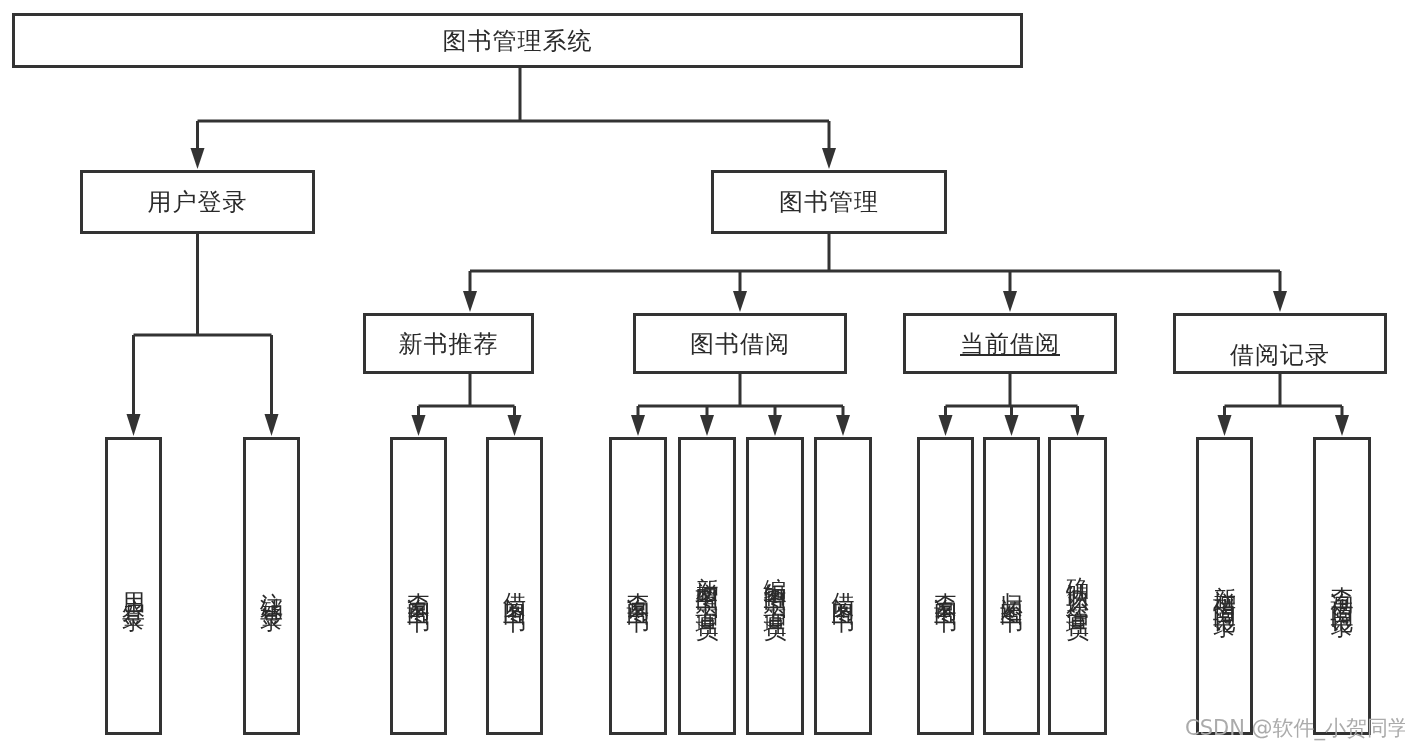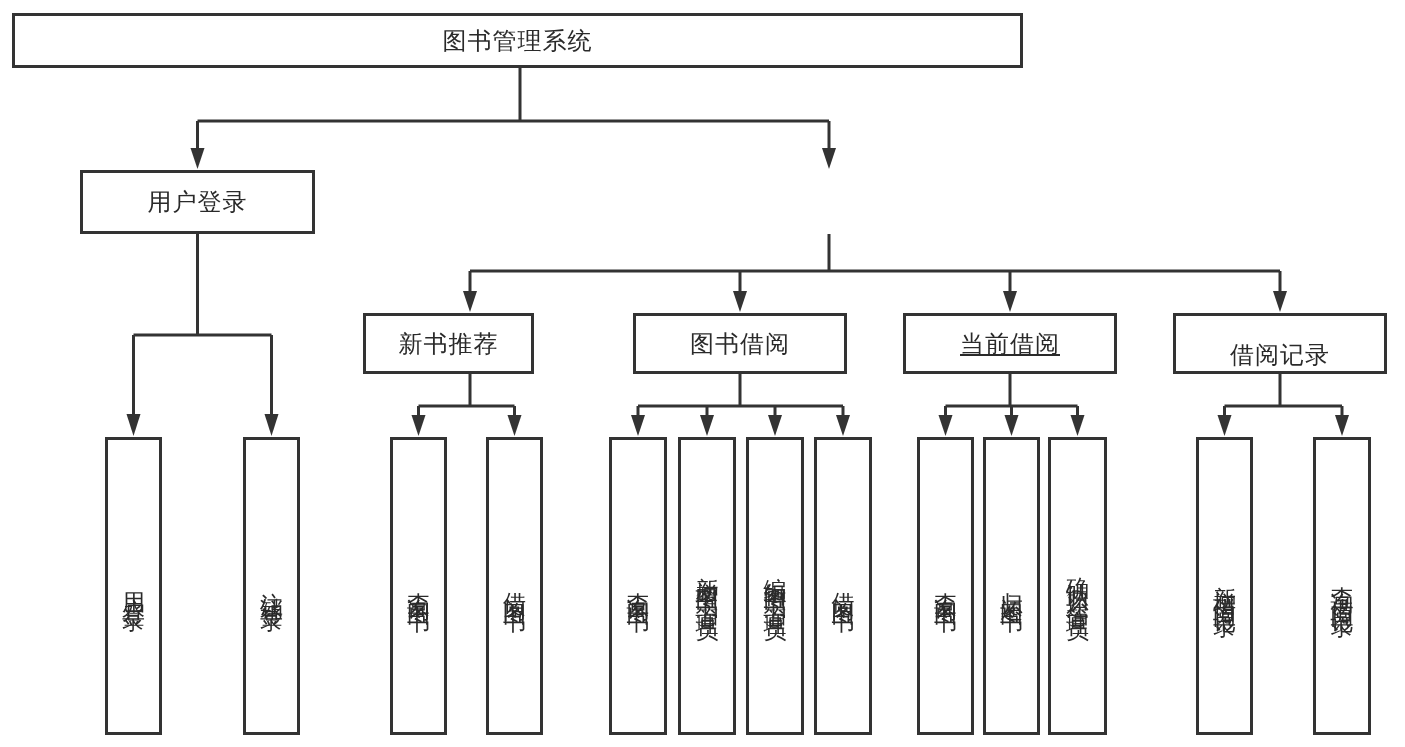--- a/index.html
+++ b/index.html
@@ -119,20 +119,23 @@
     <polygon points="1335,415 1349,415 1342,436"></polygon>
   </svg>
 
   <div class="box" style="left:12px;top:13px;width:1011px;height:55px;">
     <span class="hlabel">图书管理系统</span>
   </div>
 
   <div class="box" style="left:80px;top:170px;width:235px;height:64px;">
     <span class="hlabel">用户登录</span>
   </div>
+  <div class="box" style="left:711px;top:170px;width:236px;height:64px;">
+    <span class="hlabel">图书管理</span>
+  </div>
 
   <div class="box" style="left:363px;top:313px;width:171px;height:61px;">
     <span class="hlabel">新书推荐</span>
   </div>
   <div class="box" style="left:633px;top:313px;width:214px;height:61px;">
     <span class="hlabel">图书借阅</span>
   </div>
   <div class="box" style="left:903px;top:313px;width:214px;height:61px;text-decoration:underline;">
     <span class="hlabel">当前借阅</span>
   </div>
@@ -177,14 +180,15 @@
     <span class="vlabel">确认归还（管理员）</span>
   </div>
 
   <div class="box" style="left:1196px;top:437px;width:57px;height:298px;">
     <span class="vlabel">新增借阅记录</span>
   </div>
   <div class="box" style="left:1313px;top:437px;width:58px;height:298px;">
     <span class="vlabel">查询借阅记录</span>
   </div>
 
+  <div class="watermark">CSDN @软件_小贺同学</div>
 
 </div>
 
 </body></html>

